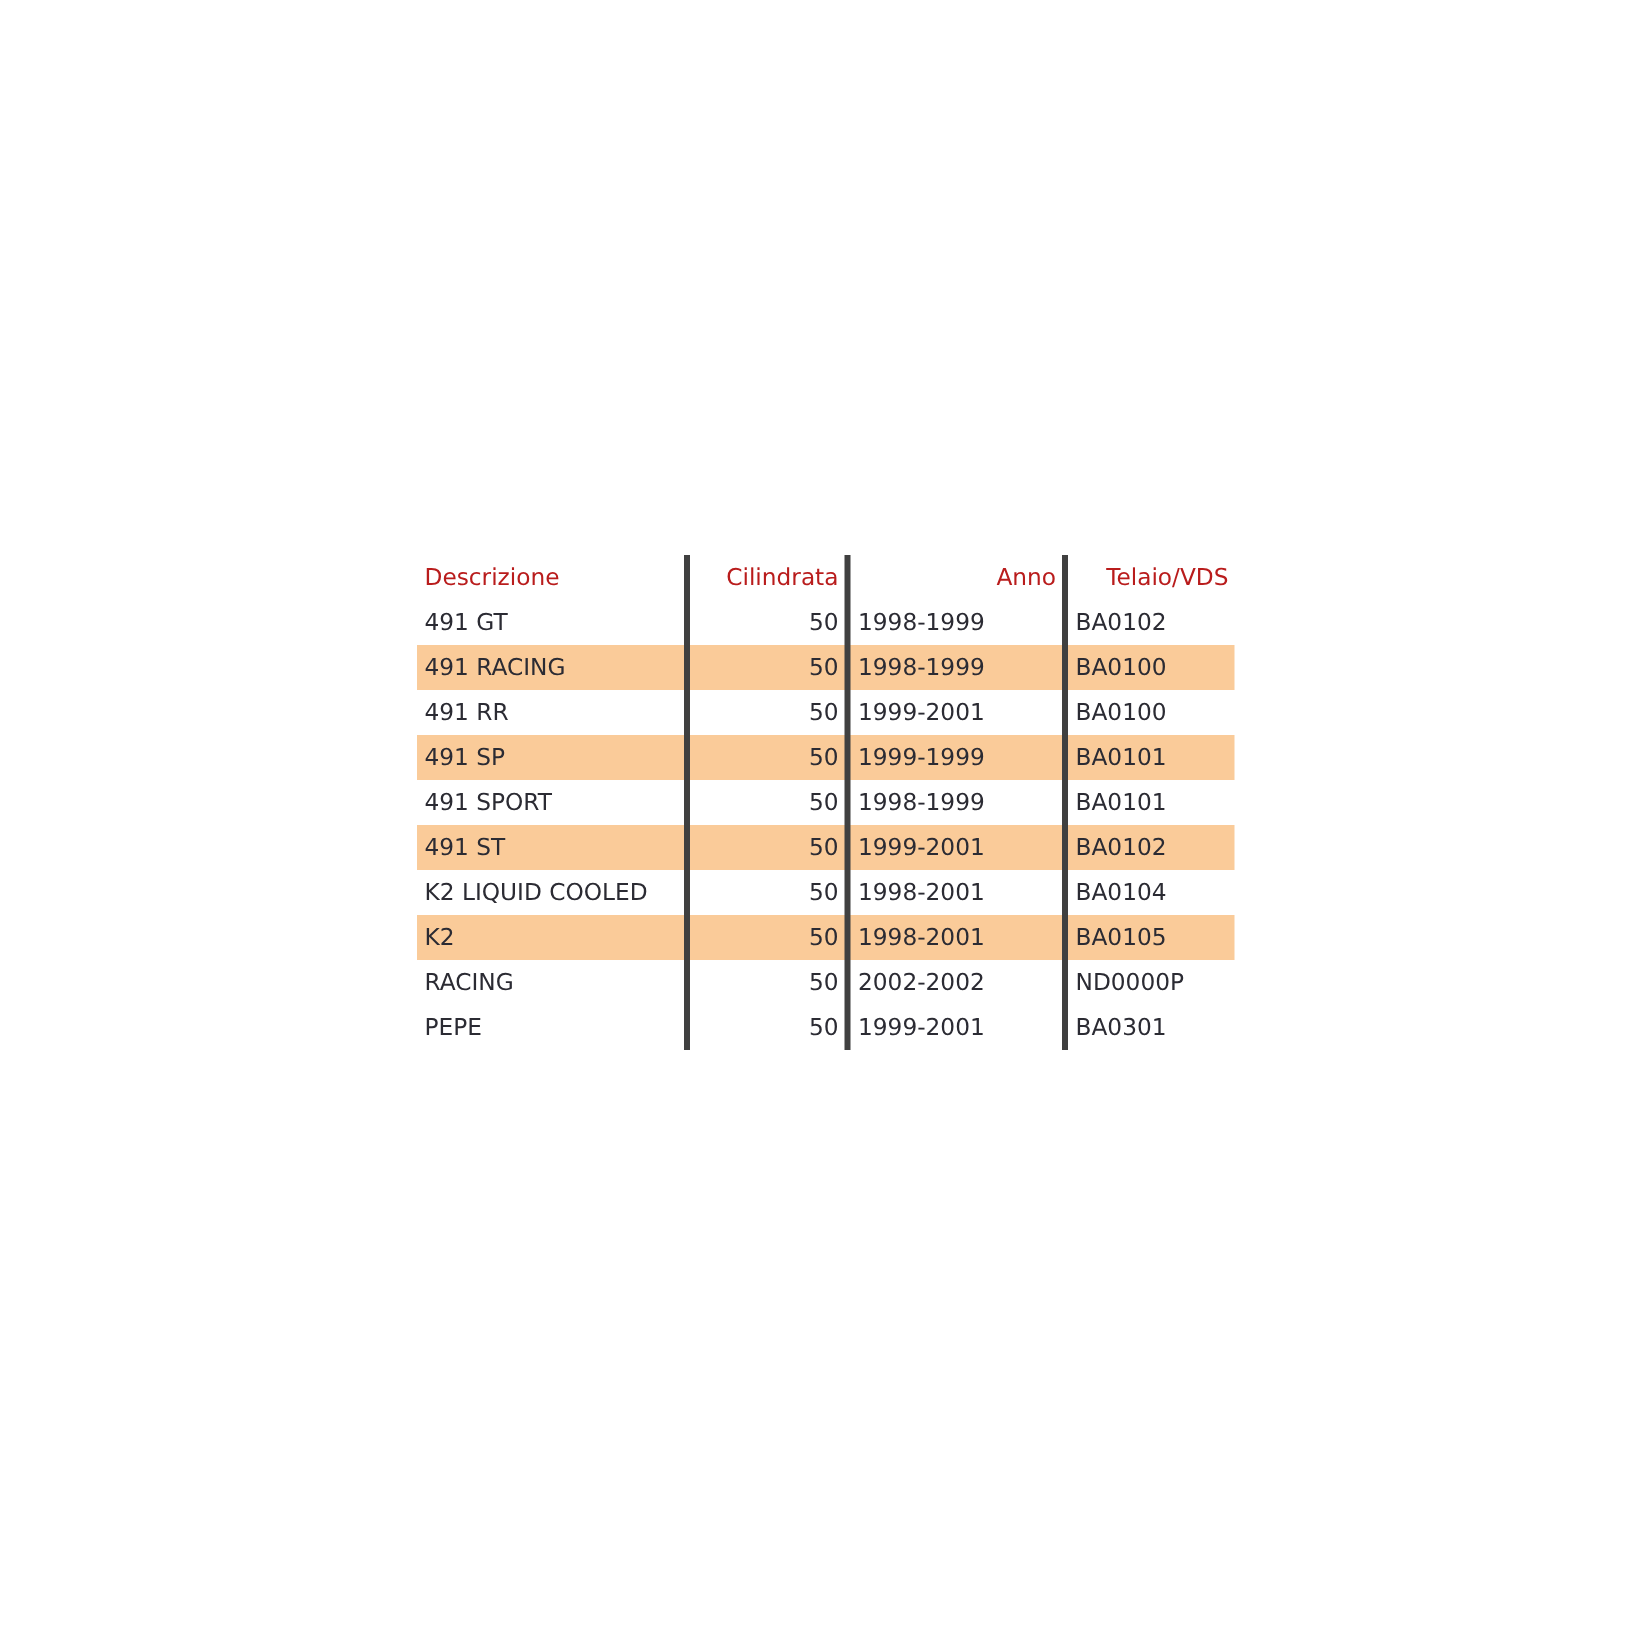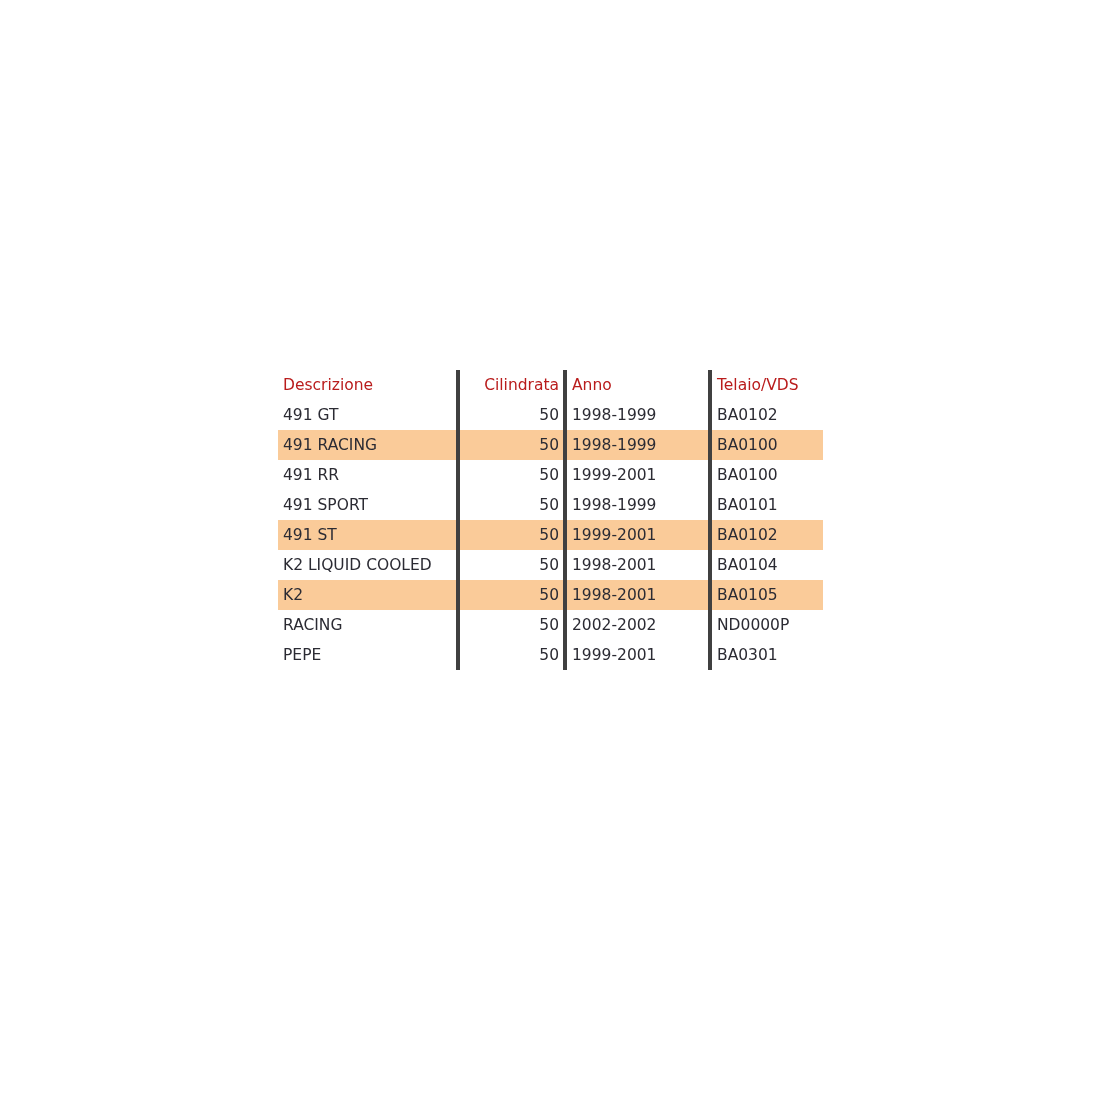--- a/index.html
+++ b/index.html
@@ -65,22 +65,22 @@
   tbody tr td {
     background: #ffffff;
   }
   tbody tr.row-highlight td {
     background: #facb99;
   }
 
   td.cell-desc  { padding-left: 5px; }
   td.cell-year  { padding-left: 9px; margin-top: 28px; }
   td.cell-frame { padding-left: 9px; }
-  th.head-year  { padding-left: 9px; }
-  th.head-frame { padding-left: 9px; }
+  th.head-year  { padding-left: 9px; text-align: right; }
+  th.head-frame { padding-left: 9px; text-align: right; }
 </style>
 </head>
 <body>
 
 <div id="vehicle-table-wrap">
   <table class="vehicle-table">
     <colgroup>
       <col class="col-desc">
       <col class="col-disp">
       <col class="col-year">
@@ -105,20 +105,26 @@
           <td class="align-left cell-desc">491 RACING</td>
           <td class="align-right sep">50</td>
           <td class="align-left sep cell-year">1998-1999</td>
           <td class="align-left sep cell-frame">BA0100</td>
         </tr>
         <tr>
           <td class="align-left cell-desc">491 RR</td>
           <td class="align-right sep">50</td>
           <td class="align-left sep cell-year">1999-2001</td>
           <td class="align-left sep cell-frame">BA0100</td>
+        </tr>
+        <tr class="row-highlight">
+          <td class="align-left cell-desc">491 SP</td>
+          <td class="align-right sep">50</td>
+          <td class="align-left sep cell-year">1999-1999</td>
+          <td class="align-left sep cell-frame">BA0101</td>
         </tr>
         <tr>
           <td class="align-left cell-desc">491 SPORT</td>
           <td class="align-right sep">50</td>
           <td class="align-left sep cell-year">1998-1999</td>
           <td class="align-left sep cell-frame">BA0101</td>
         </tr>
         <tr class="row-highlight">
           <td class="align-left cell-desc">491 ST</td>
           <td class="align-right sep">50</td>

